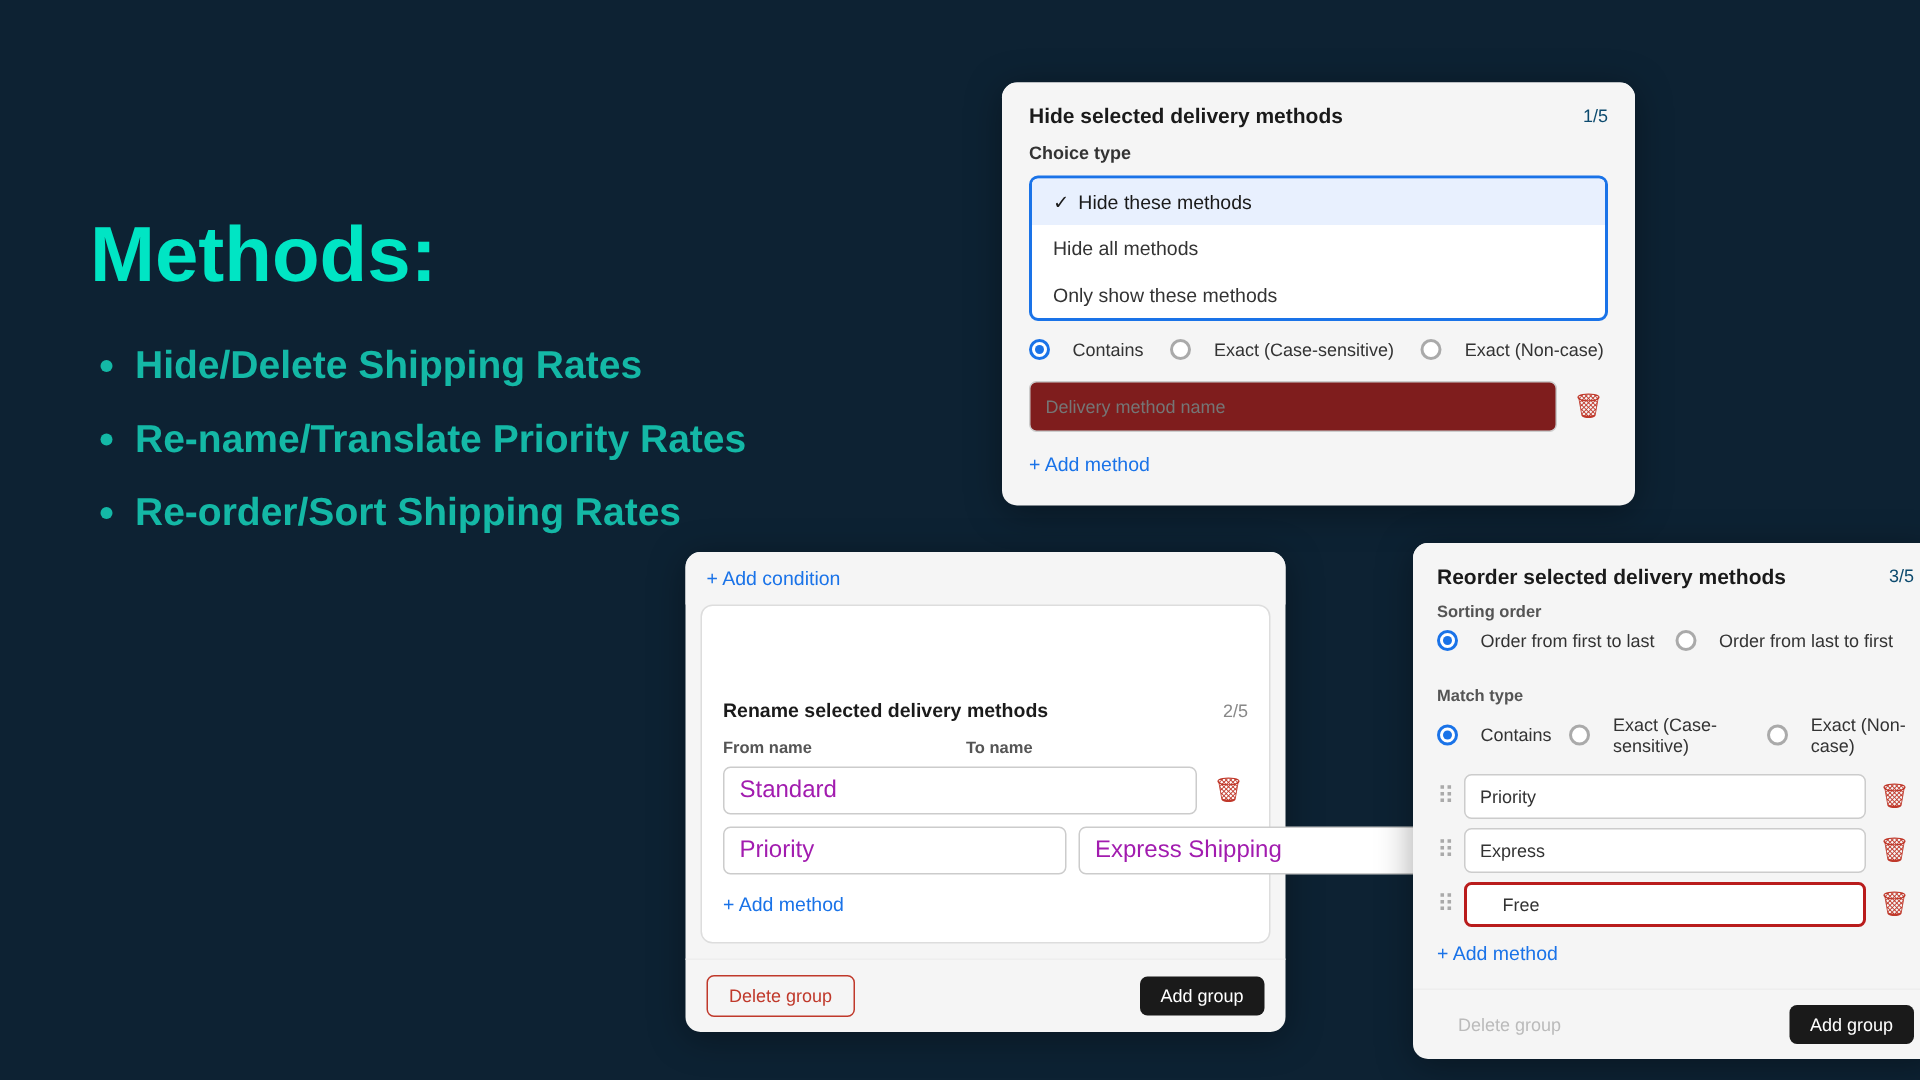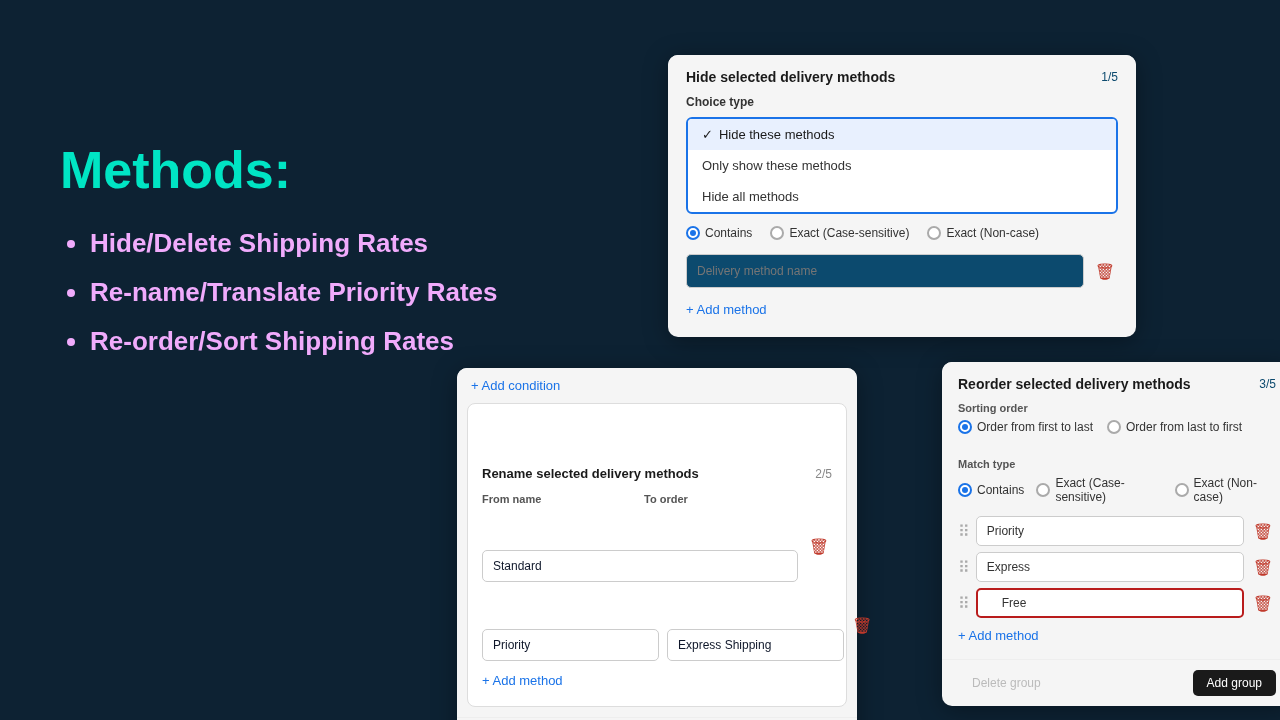--- a/index.html
+++ b/index.html
@@ -21,21 +21,21 @@
     }
     .methods-title {
       font-size: 52px;
       font-weight: 700;
       color: #00e5c4;
       margin-bottom: 24px;
     }
     .methods-list {
       list-style: disc;
       padding-left: 30px;
-      color: #f0abfc;
+      color: #14b8a6;
       font-size: 26px;
       font-weight: 600;
       line-height: 1.5;
     }
     .methods-list li {
       margin-bottom: 10px;
     }
 
     
     .card {
@@ -44,21 +44,21 @@
       border-radius: 10px;
       box-shadow: 0 4px 24px rgba(0,0,0,0.35);
       font-size: 13px;
       color: #1a1a1a;
     }
 
     
     .card1 {
       top: 55px;
       left: 668px;
-      width: 468px;
+      width: 422px;
       padding: 0;
     }
     .card-header {
       display: flex;
       justify-content: space-between;
       align-items: center;
       padding: 14px 18px 10px;
       background: #f5f5f5;
       border-radius: 10px 10px 0 0;
     }
@@ -110,21 +110,21 @@
     
     .radio-group {
       display: flex;
       align-items: center;
       gap: 18px;
       margin-bottom: 14px;
     }
     .radio-label {
       display: flex;
       align-items: center;
-      gap: 5px;
+      gap: 15px;
       font-size: 12px;
       color: #333;
       cursor: pointer;
       justify-content: center;
     }
     .radio-circle {
       width: 14px;
       height: 14px;
       border-radius: 50%;
       border: 2px solid #aaa;
@@ -156,21 +156,21 @@
       margin-bottom: 10px;
     }
     .text-input {
       flex: 1;
       height: 34px;
       border: 1px solid #ccc;
       border-radius: 5px;
       padding: 0 10px;
       font-size: 12px;
       color: #999;
-      background: #0c4a6e;
+      background: #7f1d1d;
     }
     .delete-btn {
       width: 26px;
       height: 26px;
       display: flex;
       align-items: center;
       justify-content: center;
       background: none;
       border: none;
       cursor: pointer;
@@ -240,24 +240,23 @@
       gap: 8px;
       align-items: center;
       margin-bottom: 8px;
     }
     .rename-input {
       flex: 1;
       height: 32px;
       border: 1px solid #ccc;
       border-radius: 5px;
       padding: 0 10px;
-      font-size: 12px;
-      color: #0f172a;
+      font-size: 16px;
+      color: #a21caf;
       background: #fff;
-      margin-top: 39px;
     }
     .card2-footer {
       display: flex;
       justify-content: space-between;
       align-items: center;
       padding: 10px 14px;
       border-top: 1px solid #eee;
     }
     .delete-group-btn {
       background: none;
@@ -391,24 +390,24 @@
     <span class="card-step">1/5</span>
   </div>
   <div class="card-body">
     <div class="section-label">Choice type</div>
     <div class="dropdown-box">
       <div class="dropdown-item selected">
         <span class="check">✓</span>
         <span>Hide these methods</span>
       </div>
       <div class="dropdown-item">
-        <span>Only show these methods</span>
+        <span>Hide all methods</span>
       </div>
       <div class="dropdown-item">
-        <span>Hide all methods</span>
+        <span>Only show these methods</span>
       </div>
     </div>
     <div class="radio-group">
       <label class="radio-label">
         <span class="radio-circle active"></span>
         <span>Contains</span>
       </label>
       <label class="radio-label">
         <span class="radio-circle"></span>
         <span>Exact (Case-sensitive)</span>
@@ -434,21 +433,21 @@
       <span>+ Add condition</span>
     </button>
   </div>
   <div class="card2-inner">
     <div class="rename-header">
       <span class="rename-title">Rename selected delivery methods</span>
       <span class="rename-step">2/5</span>
     </div>
     <div style="display:flex; gap:8px; margin-bottom:6px;">
       <div style="flex:1; font-size:11px; color:#555; font-weight:600;">From name</div>
-      <div style="flex:1; font-size:11px; color:#555; font-weight:600;">To order</div>
+      <div style="flex:1; font-size:11px; color:#555; font-weight:600;">To name</div>
       <div style="width:26px;"></div>
     </div>
     <div class="rename-row">
       <input class="rename-input" type="text" value="Standard" style="">
       <button class="delete-btn">🗑</button>
     </div>
     <div class="rename-row">
       <input class="rename-input" type="text" value="Priority" style="">
       <input class="rename-input" type="text" value="Express Shipping" style="">
       <button class="delete-btn">🗑</button>

